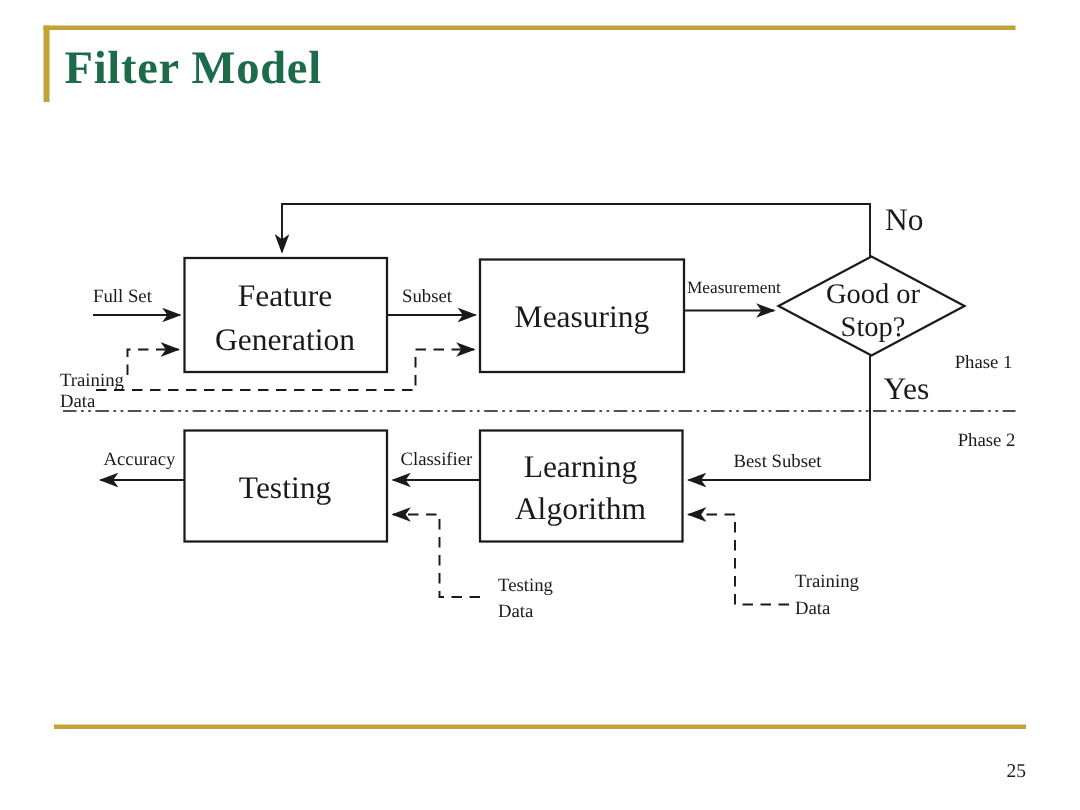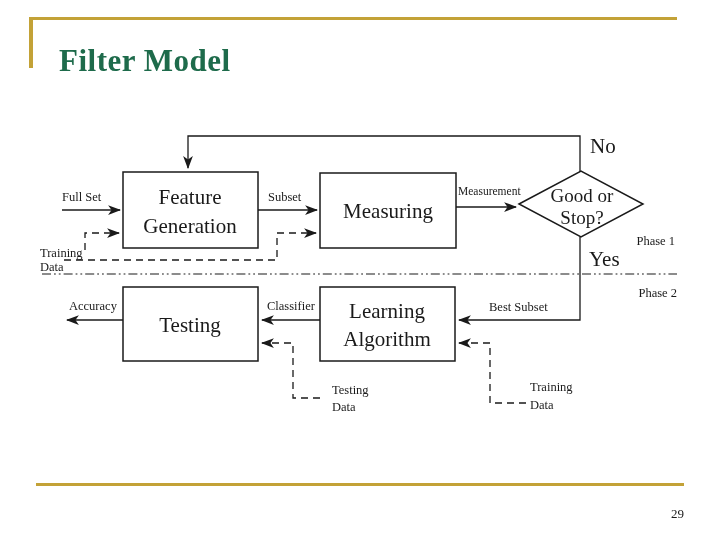--- a/index.html
+++ b/index.html
@@ -13,21 +13,21 @@
   .slide{position:absolute;inset:0;}
   .top-rule{
     position:absolute;left:29px;top:17px;width:648px;height:3px;
     background:#C3A237;
   }
   .left-bar{
     position:absolute;left:29px;top:17px;width:4px;height:51px;
     background:#C3A237;
   }
   .title{
-    position:absolute;left:43px;top:27px;margin:16px;
+    position:absolute;left:43px;top:27px;margin:0;
     font-family:"Liberation Serif", serif;
     font-size:31px;font-weight:bold;color:#1E6B4B;
     letter-spacing:0.5px;
   }
   .bottom-rule{
     position:absolute;left:36px;top:483px;width:648px;height:3px;
     background:#C3A237;
   }
   .page-number{
     position:absolute;left:660px;top:506px;width:24px;
@@ -105,15 +105,15 @@
 
     <text class="small-label" x="40" y="257">Training</text>
     <text class="small-label" x="40" y="271">Data</text>
     <text class="small-label" x="332" y="394">Testing</text>
     <text class="small-label" x="332" y="411">Data</text>
     <text class="small-label" x="530" y="391">Training</text>
     <text class="small-label" x="530" y="409">Data</text>
   </svg>
 
   <div class="bottom-rule"></div>
-  <div class="page-number">29</div>
+  <div class="page-number">25</div>
 
 </div>
 
 </body></html>

